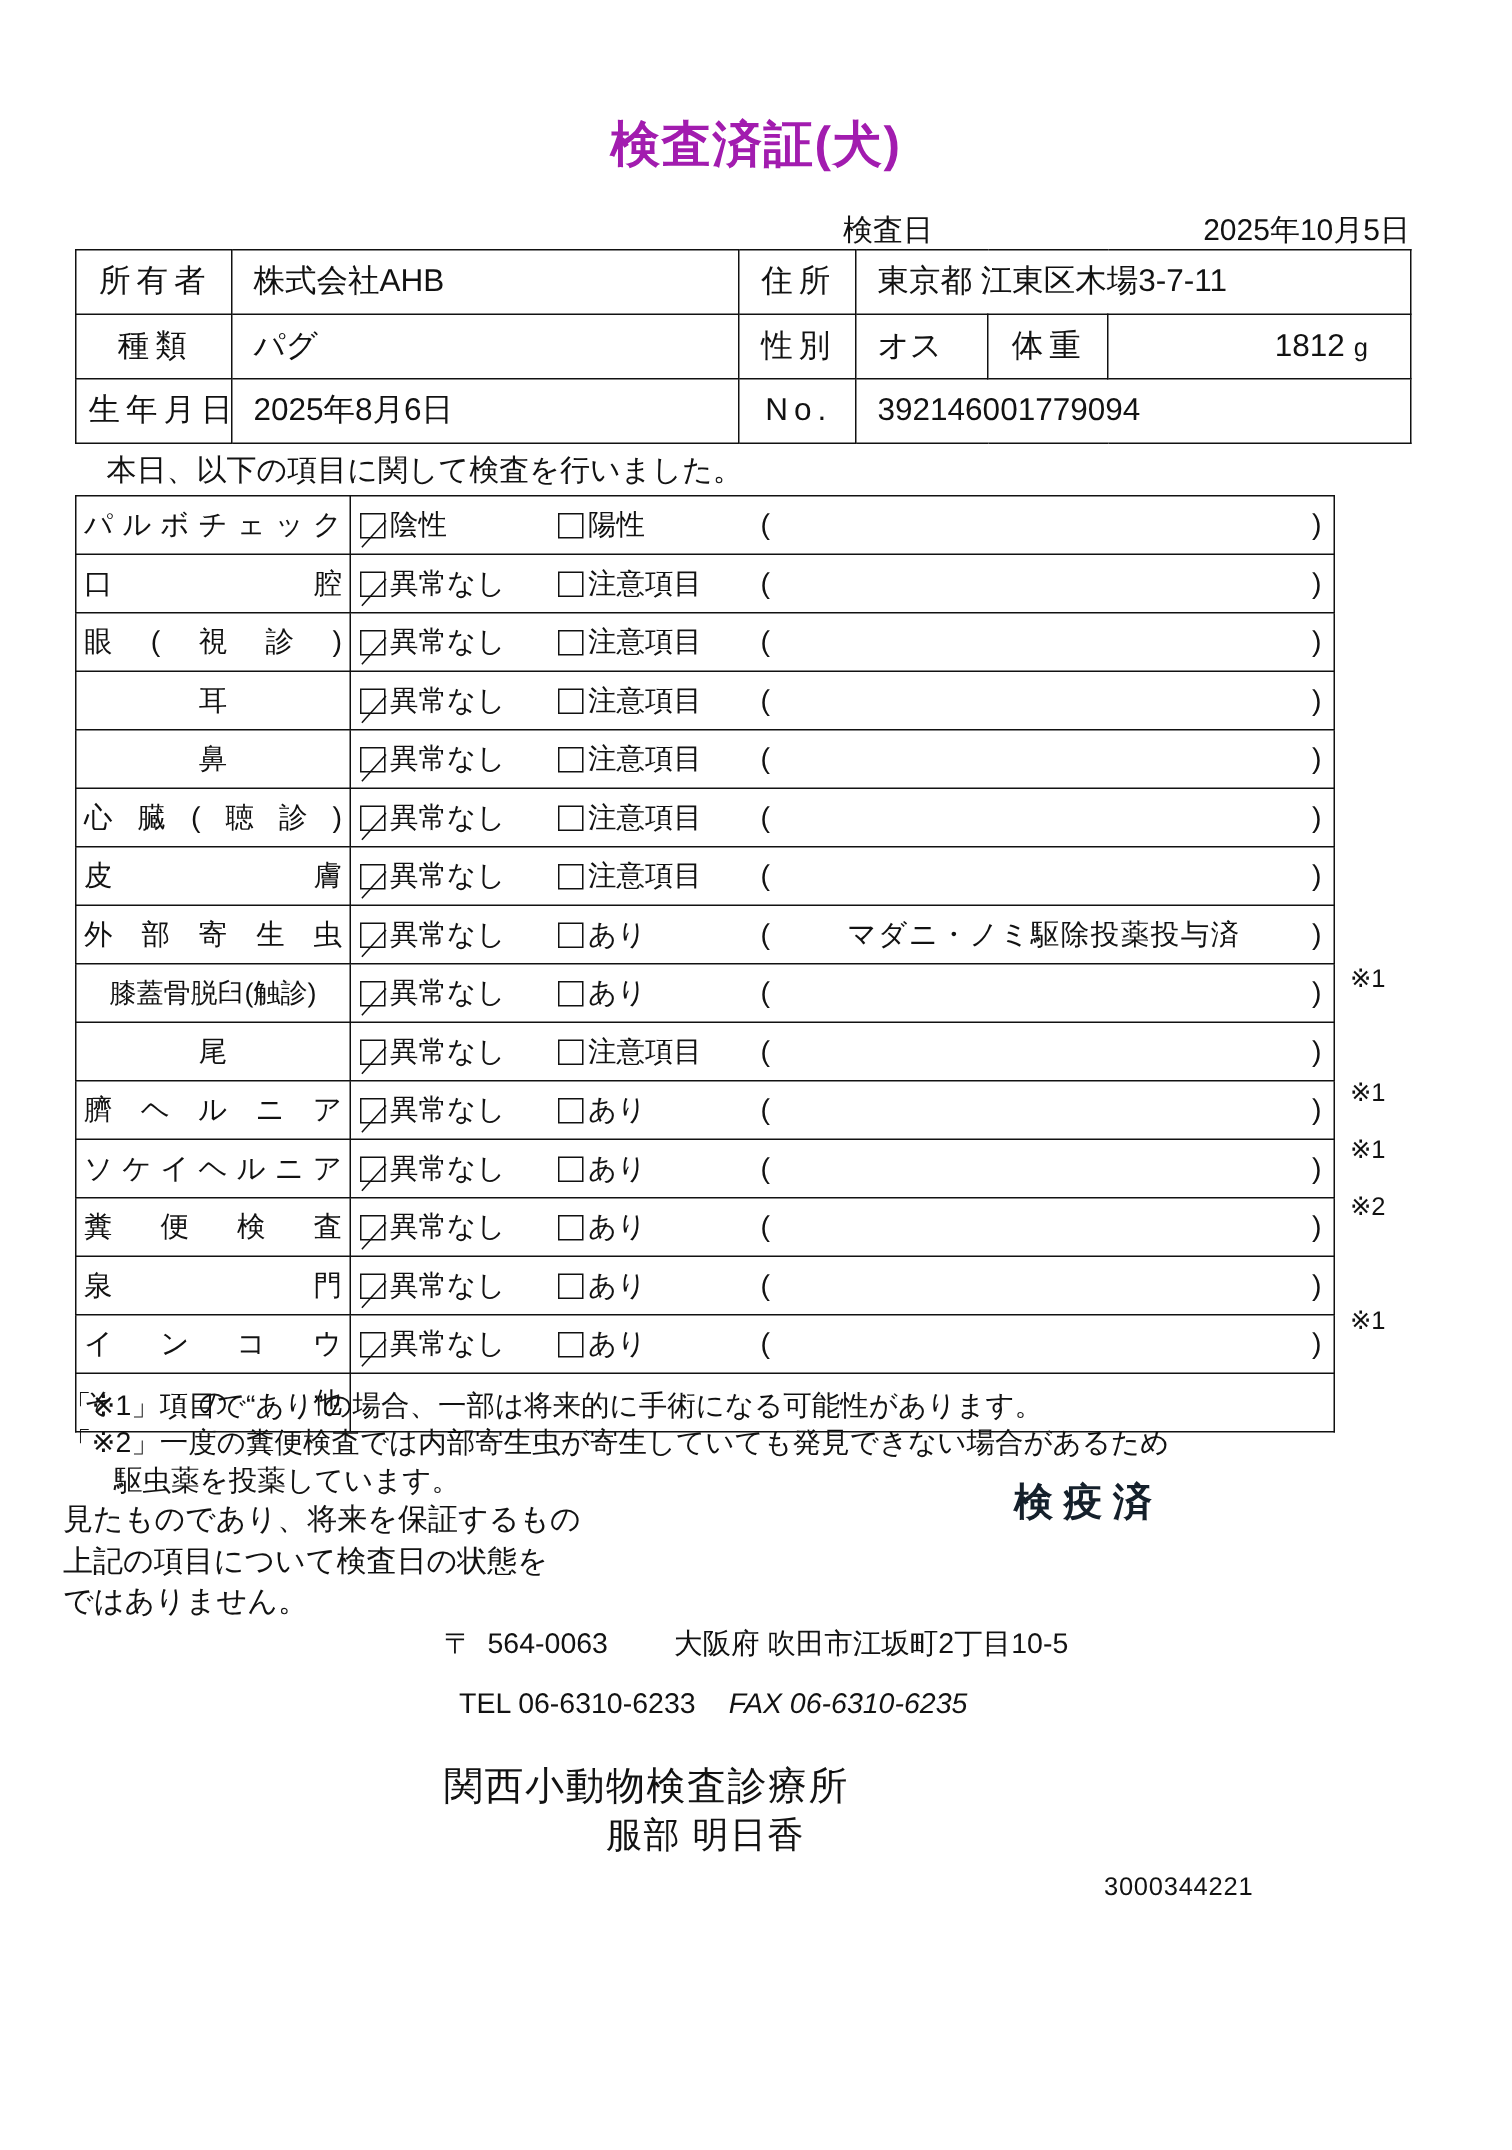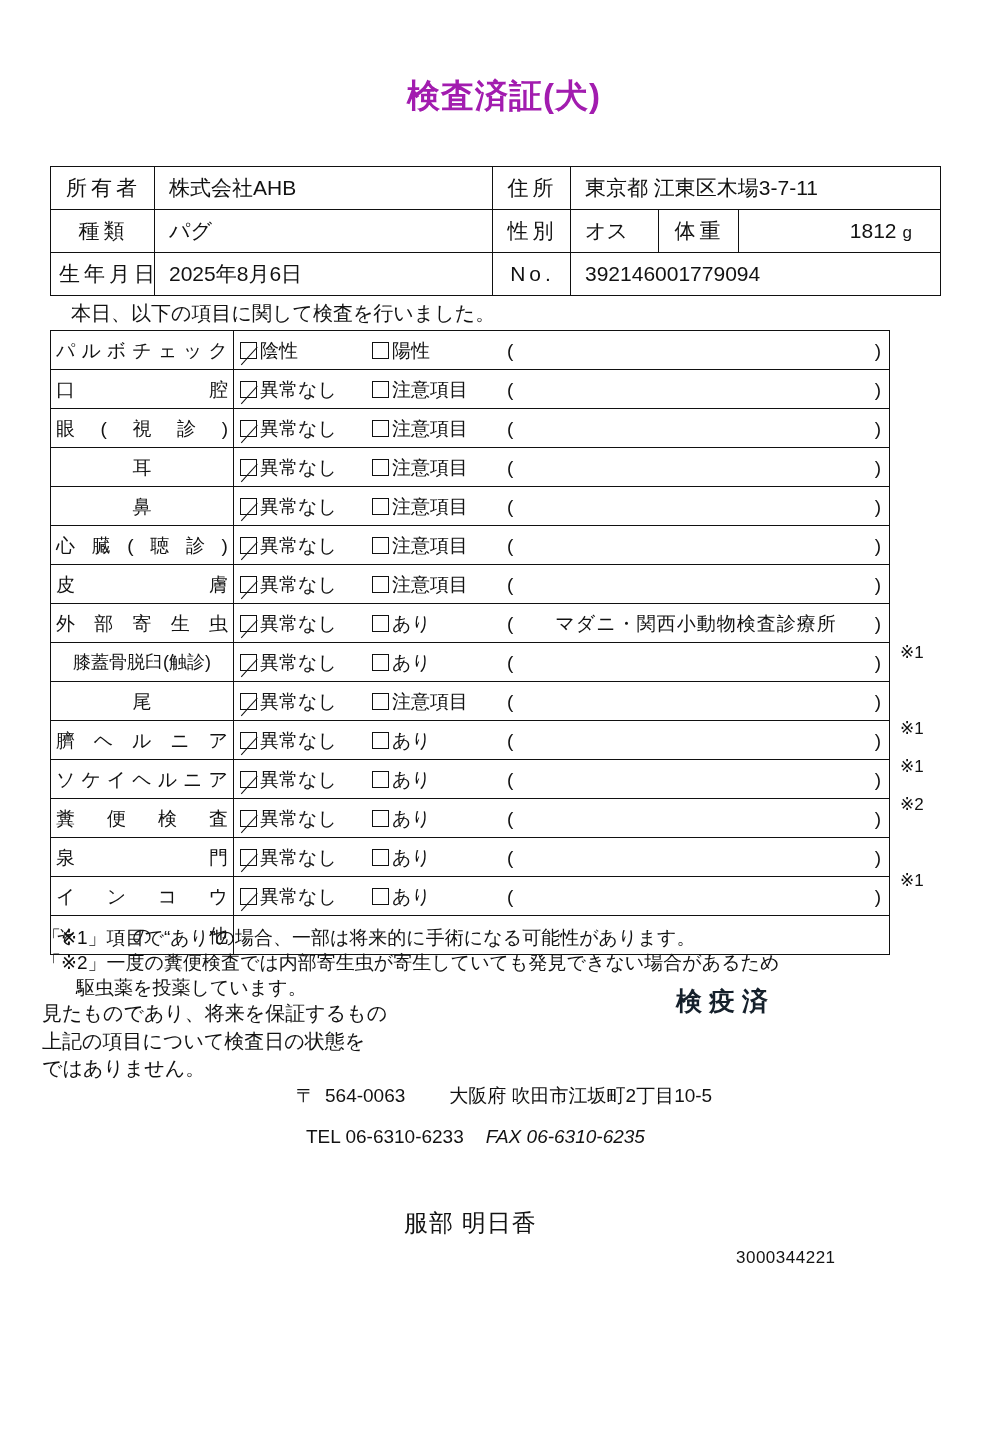--- a/index.html
+++ b/index.html
@@ -269,20 +269,24 @@
     letter-spacing: 0.5px;
   }
 </style>
 </head>
 <body>
 
 <div id="page">
 
   <div class="doc-title">検査済証(犬)</div>
 
+  <div class="insp-date-row">
+    <span class="insp-date-label">検査日</span>
+    <span class="insp-date-value">2025年10月5日</span>
+  </div>
 
   <table class="info-table">
     <colgroup>
       <col style="width:104px">
       <col style="width:338px">
       <col style="width:78px">
       <col style="width:88px">
       <col style="width:80px">
       <col style="width:202px">
     </colgroup>
@@ -495,21 +499,21 @@
             <div class="opts">
               <span class="opt opt1">
                 <span class="box checked"></span>
                 <span>異常なし</span>
               </span>
               <span class="opt opt2">
                 <span class="box"></span>
                 <span>あり</span>
               </span>
               <span class="paren-l">(</span>
-              <span class="note-free">マダニ・関西小動物検査診療所</span>
+              <span class="note-free">マダニ・ノミ駆除投薬投与済</span>
               <span class="paren-r">)</span>
             </div>
           </td>
         </tr>
         <tr>
           <td class="c-label">
             <span class="lbl-tight" style="font-size: 18px;">膝蓋骨脱臼(触診)</span>
           </td>
           <td class="c-body">
             <div class="opts">
@@ -720,17 +724,18 @@
 
   <div class="stamp">検疫済</div>
 
   <div class="addr-post">
     <span class="zip-mark">〒</span><span class="zip-num">564-0063</span><span>大阪府 吹田市江坂町2丁目10-5</span>
   </div>
   <div class="addr-tel">
     <span>TEL 06-6310-6233</span><span class="fax">FAX 06-6310-6235</span>
   </div>
 
+  <div class="clinic-name">関西小動物検査診療所</div>
   <div class="clinic-person">服部 明日香</div>
 
   <div class="serial">3000344221</div>
 
 </div>
 
 </body></html>

